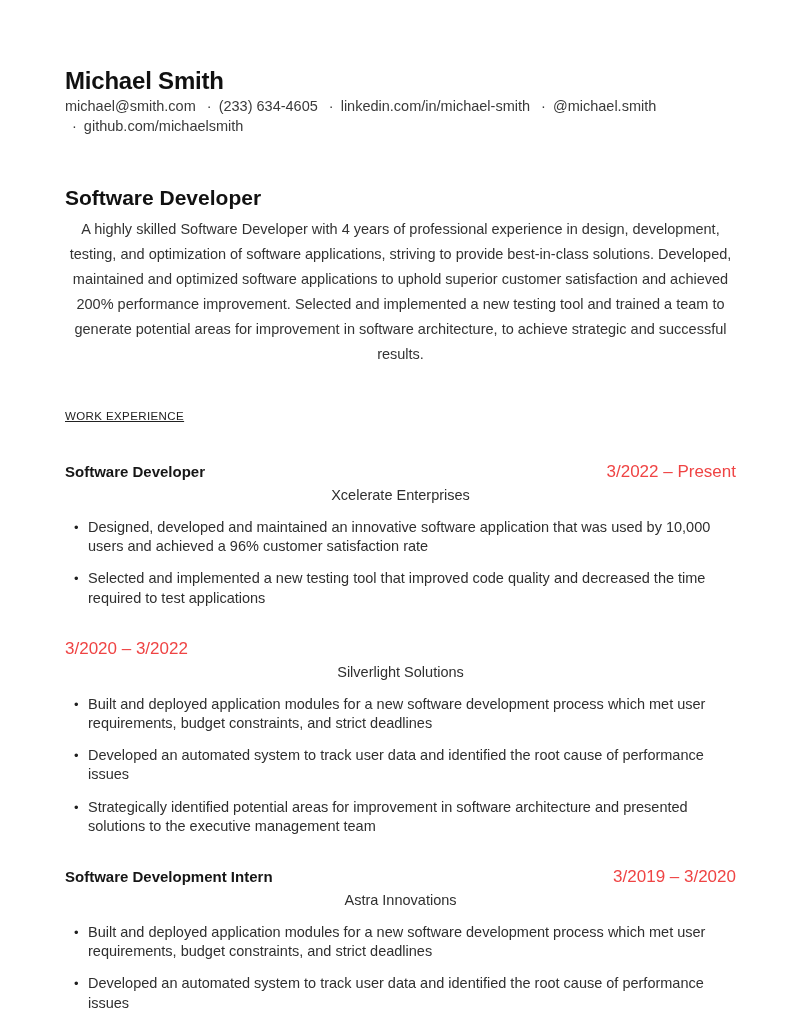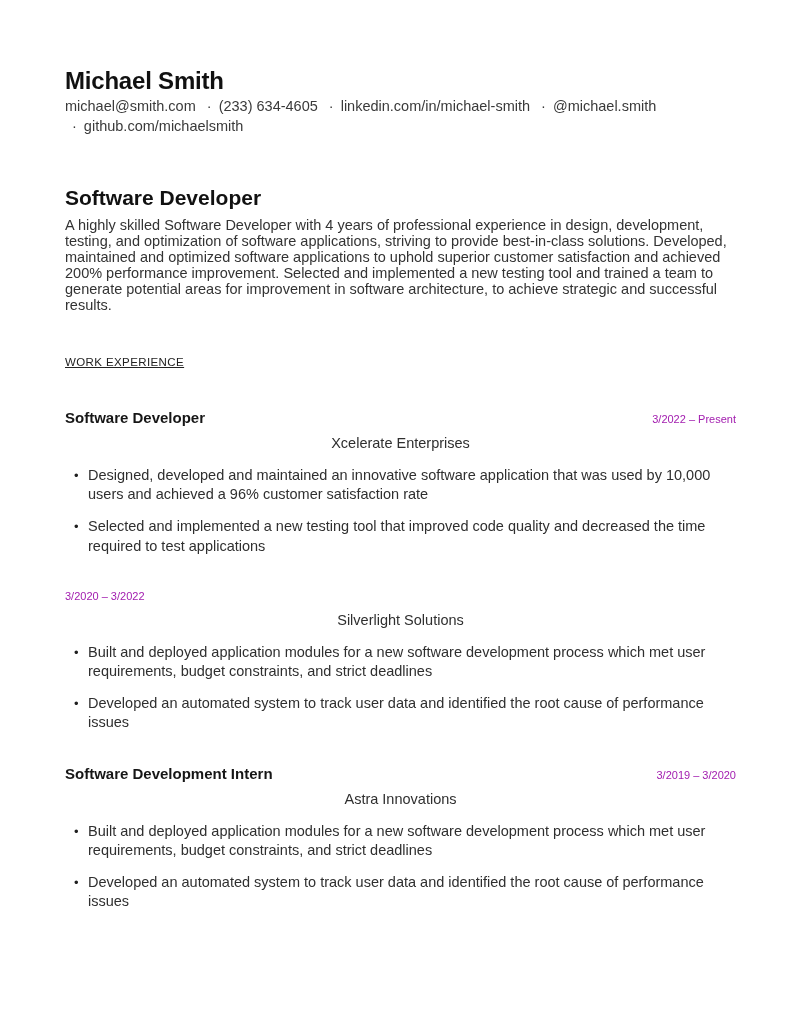--- a/index.html
+++ b/index.html
@@ -40,22 +40,23 @@
   .role-title {
     margin-top: 49px;
     font-size: 21px;
     font-weight: 700;
     color: #111111;
     line-height: 26px;
   }
   .summary {
     margin-top: 6px;
     font-size: 14.5px;
-    line-height: 16px;
+    line-height: 25px;
     color: #333333;
+    text-align: center;
   }
   
   .section-label {
     margin-top: 43px;
     font-size: 11.5px;
     letter-spacing: 0.4px;
     color: #222222;
     font-weight: 400;
     text-decoration: underline;
   }
@@ -66,22 +67,22 @@
     justify-content: space-between;
     align-items: baseline;
   }
   .job-title {
     font-size: 15px;
     font-weight: 700;
     color: #161616;
     line-height: 19px;
   }
   .job-dates {
-    font-size: 11px;
-    color: #a21caf;
+    font-size: 17px;
+    color: #ef4444;
     line-height: 19px;
   }
   .job-company {
     margin-top: 5px;
     font-size: 14.5px;
     color: #2f2f2f;
     line-height: 19px;
     text-align: center;
   }
   ul.bullets {
@@ -142,20 +143,21 @@
     </div>
 
     <div class="job">
       <div class="job-header">
         <span class="job-dates">3/2020 – 3/2022</span>
       </div>
       <div class="job-company">Silverlight Solutions</div>
       <ul class="bullets">
         <li>Built and deployed application modules for a new software development process which met user requirements, budget constraints, and strict deadlines</li>
         <li>Developed an automated system to track user data and identified the root cause of performance issues</li>
+        <li>Strategically identified potential areas for improvement in software architecture and presented solutions to the executive management team</li>
       </ul>
     </div>
 
     <div class="job">
       <div class="job-header">
         <span class="job-title">Software Development Intern</span>
         <span class="job-dates">3/2019 – 3/2020</span>
       </div>
       <div class="job-company">Astra Innovations</div>
       <ul class="bullets">

